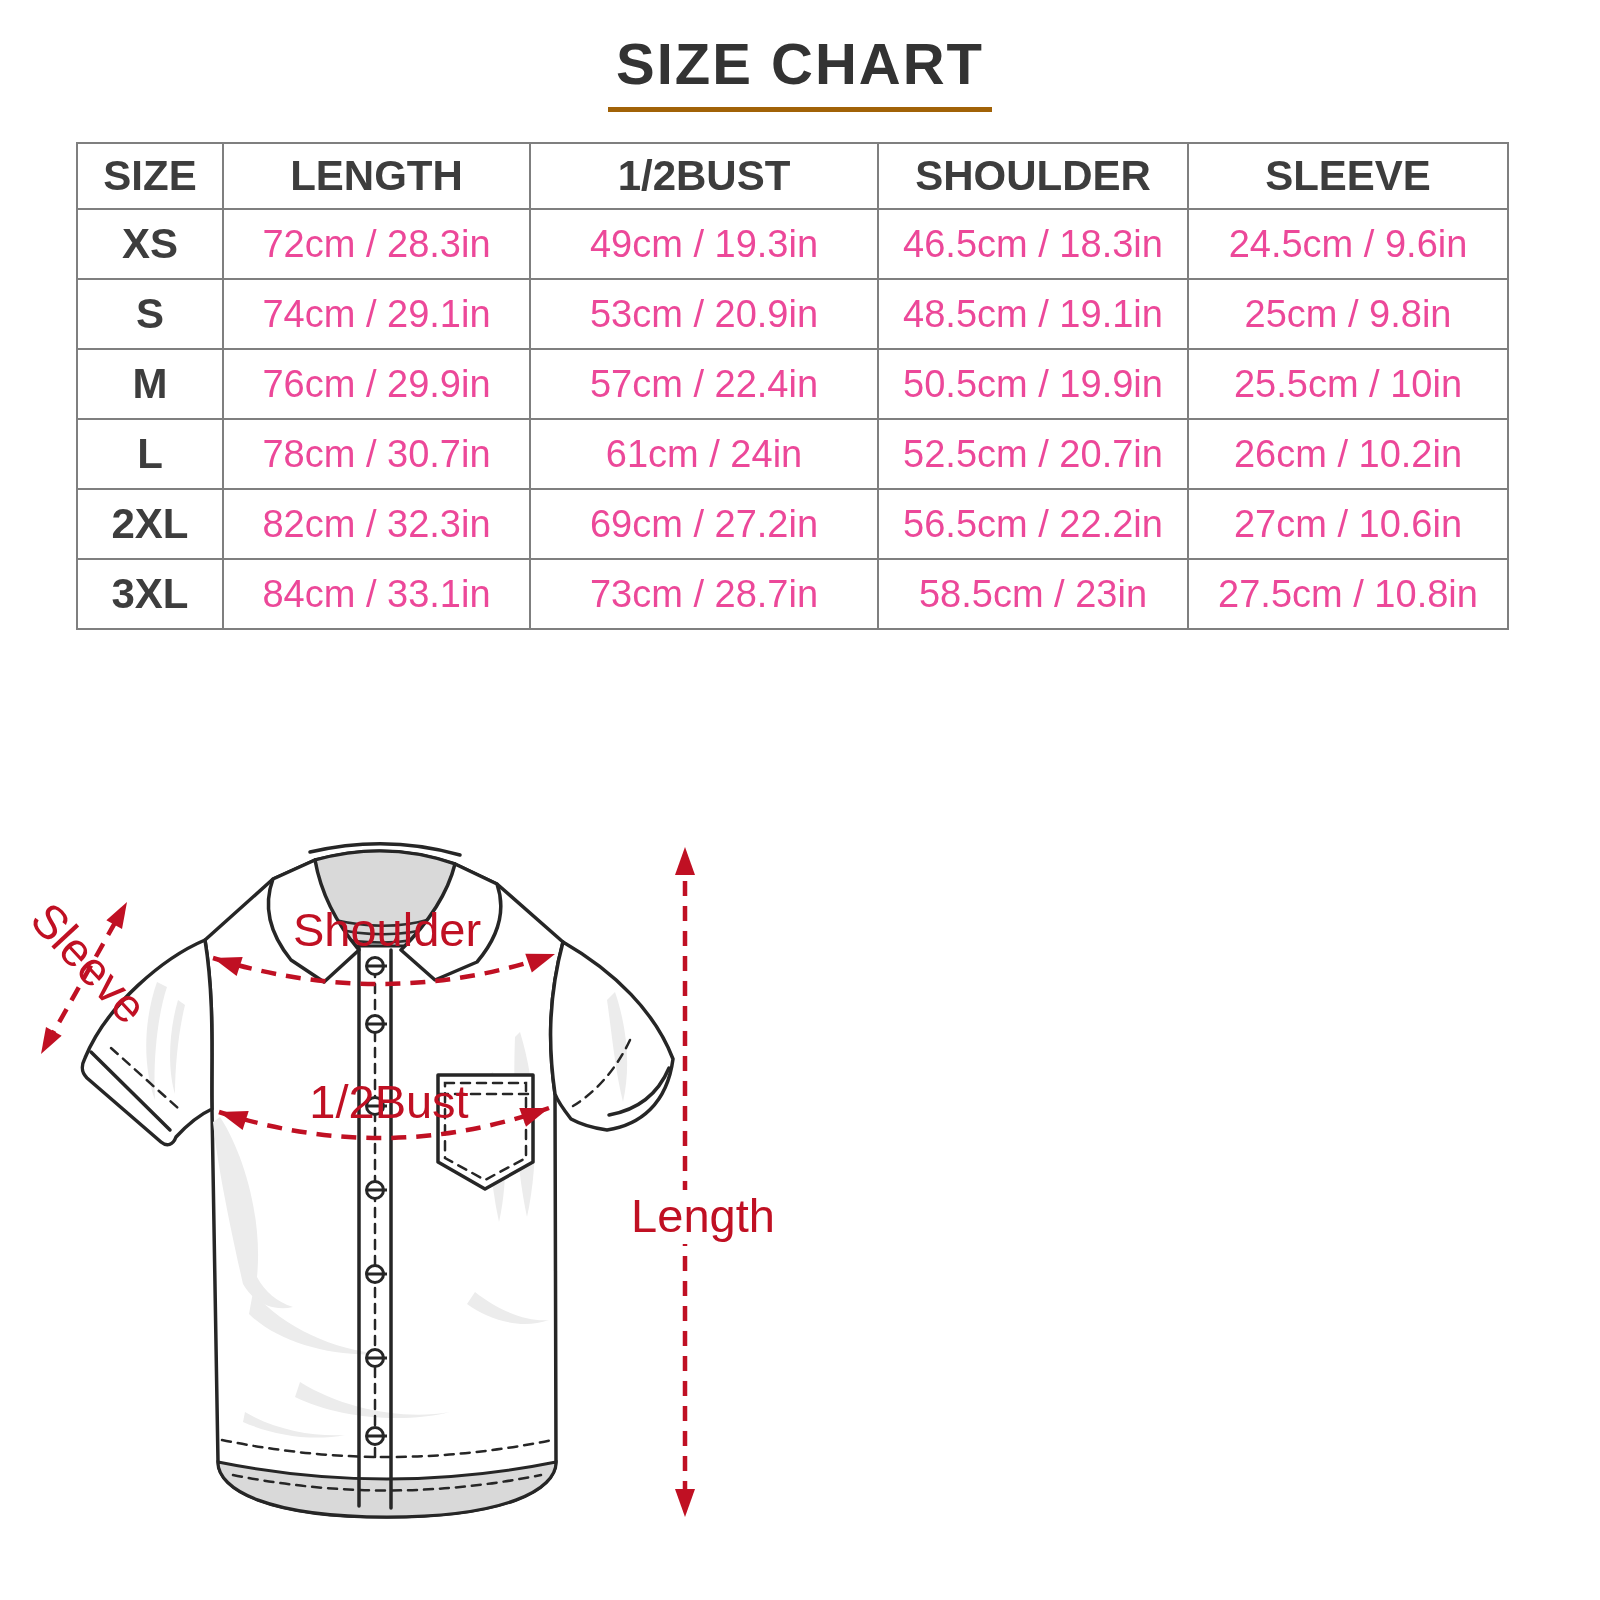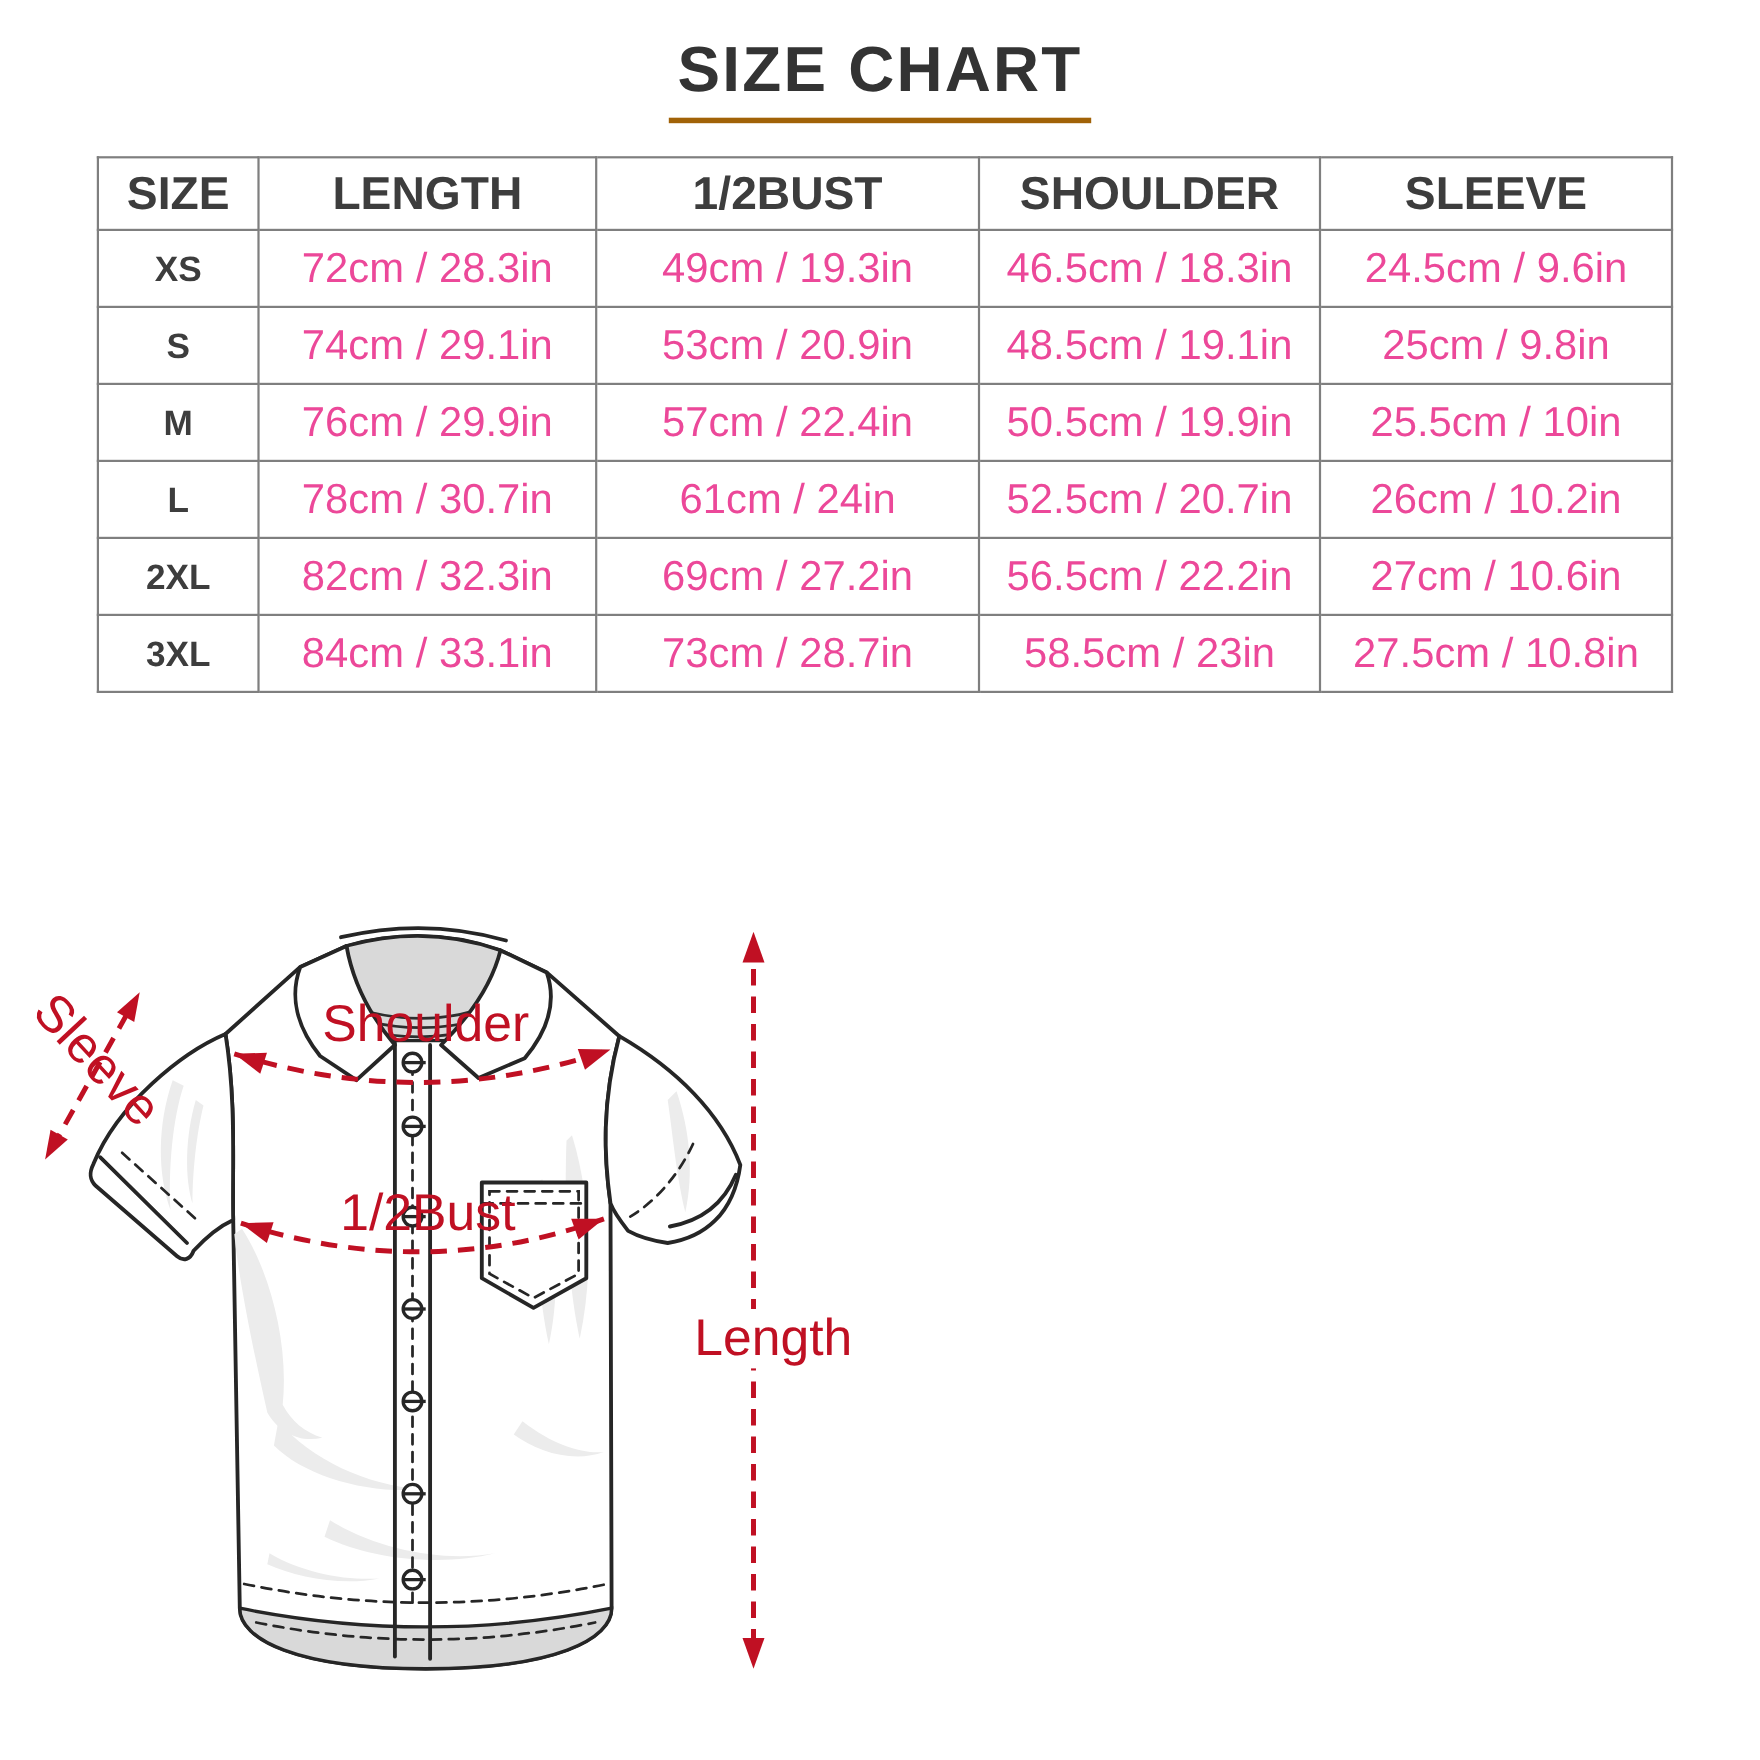--- a/index.html
+++ b/index.html
@@ -5,27 +5,27 @@
   html,body{margin:0;padding:0;background:#ffffff;}
   body{width:1600px;height:1600px;font-family:"Liberation Sans",sans-serif;}
   .stage{position:relative;width:1600px;height:1600px;background:#ffffff;overflow:hidden;}
 
   
   .title-wrap{position:absolute;top:30px;left:0;width:100%;text-align:center;}
   .title{display:inline-block;font-size:58px;font-weight:bold;color:#333333;
          letter-spacing:2px;border-bottom:5px solid #a16207;padding:0 8px 10px 8px;}
 
   
-  table.size-chart{position:absolute;left:88px;top:142px;width:1431px;
+  table.size-chart{position:absolute;left:76px;top:142px;width:1431px;
                    border-collapse:collapse;table-layout:fixed;background:#fff;}
   .size-chart th,.size-chart td{border:2px solid #7f7f7f;text-align:center;
                    vertical-align:middle;padding:0;overflow:hidden;}
   .size-chart th{height:64px;font-size:42px;font-weight:bold;color:#3d3d3d;}
   .size-chart td{height:68px;font-size:38px;color:#ec4899;}
-  .size-chart td.size{font-size:32px;font-weight:bold;color:#3d3d3d;}
+  .size-chart td.size{font-size:42px;font-weight:bold;color:#3d3d3d;}
 
   
   .diagram{position:absolute;left:15px;top:822px;width:770px;height:770px;}
   .outline{fill:none;stroke:#262626;stroke-width:3.5;stroke-linejoin:round;stroke-linecap:round;}
   .filled{fill:#ffffff;stroke:#262626;stroke-width:3.5;stroke-linejoin:round;}
   .stitch{fill:none;stroke:#262626;stroke-width:2.5;stroke-dasharray:9 7;stroke-linecap:round;}
   .shade{fill:#ececec;stroke:none;}
   .grayfill{fill:#d9d9d9;stroke:#262626;stroke-width:3;}
   .knit{fill:none;stroke:#2e2e2e;stroke-width:2.5;}
   .redline{fill:none;stroke:#c01023;stroke-width:4.5;stroke-dasharray:15 10;}

